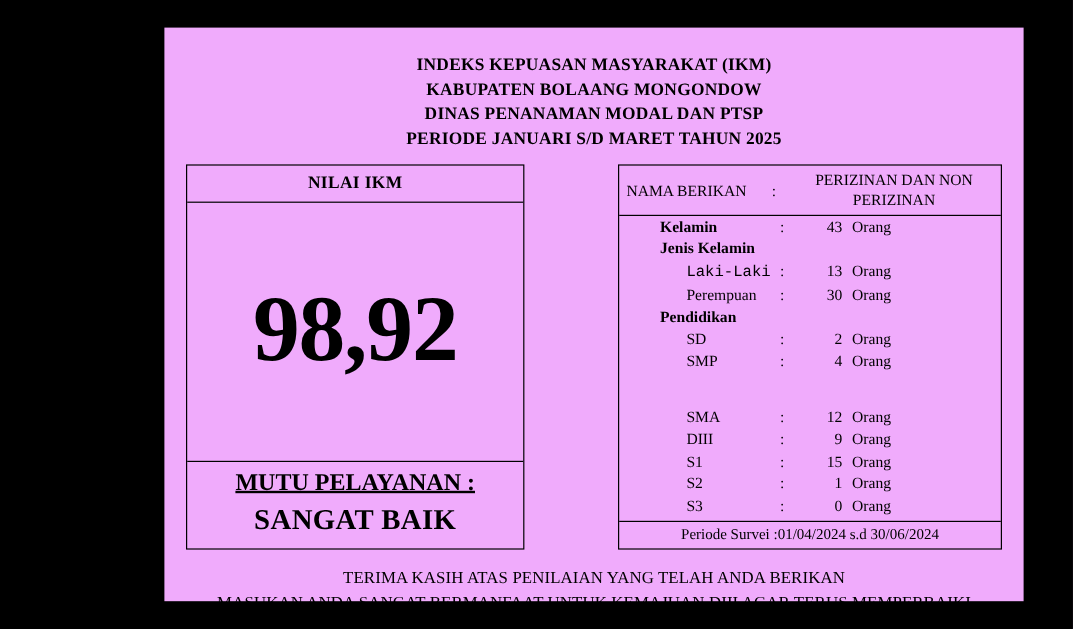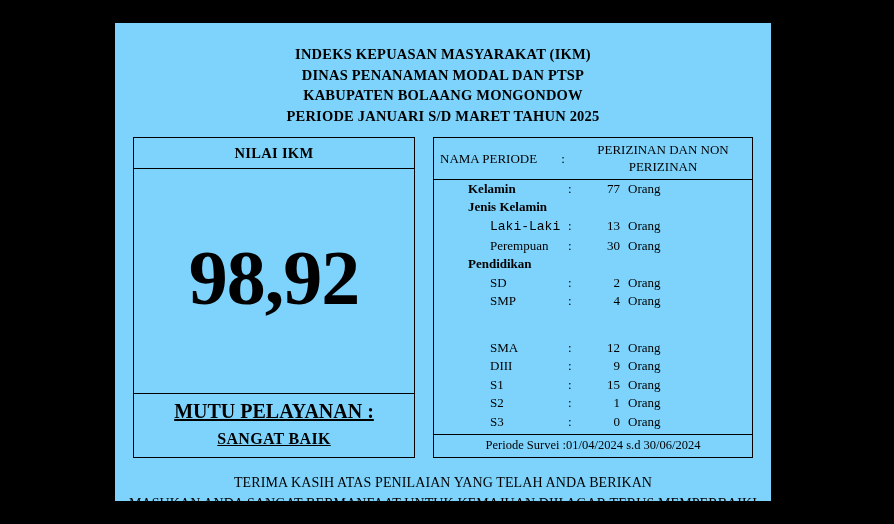--- a/index.html
+++ b/index.html
@@ -8,25 +8,25 @@
     background: #000000;
   }
   body {
     width: 894px;
     height: 524px;
     overflow: hidden;
     font-family: "Liberation Serif", serif;
   }
   .page {
     position: absolute;
-    left: 115px;
+    left: 137px;
     top: 23px;
-    width: 656px;
+    width: 716px;
     height: 478px;
-    background: #7dd3fc;
+    background: #f0abfc;
   }
   .header {
     text-align: center;
     padding-top: 21px;
     line-height: 1.42;
   }
   .header div {
     font-weight: bold;
     font-size: 14.5px;
     letter-spacing: 0.2px;
@@ -72,24 +72,23 @@
   }
   .mutu-label {
     font-weight: bold;
     font-size: 20px;
     text-decoration: underline;
     display: block;
     margin-bottom: 7px;
   }
   .mutu-value {
     font-weight: bold;
-    font-size: 16px;
+    font-size: 24px;
     display: block;
     letter-spacing: 0.3px;
-    text-decoration: underline;
   }
   
   .right-panel {
     width: 320px;
     border: 1px solid #000;
     box-sizing: border-box;
     display: flex;
     flex-direction: column;
     font-size: 13px;
   }
@@ -162,51 +161,51 @@
     letter-spacing: 0.1px;
   }
 </style>
 </head>
 <body>
 
 <div class="page">
 
   <div class="header">
     <div>INDEKS KEPUASAN MASYARAKAT (IKM)</div>
+    <div>KABUPATEN BOLAANG MONGONDOW</div>
     <div>DINAS PENANAMAN MODAL DAN PTSP</div>
-    <div>KABUPATEN BOLAANG MONGONDOW</div>
     <div>PERIODE JANUARI S/D  MARET TAHUN 2025</div>
   </div>
 
   <div class="body-cols">
 
     <div class="left-panel">
       <div class="nilai-title">NILAI IKM</div>
       <div class="nilai-value">98,92</div>
       <div class="mutu-box">
         <span class="mutu-label">MUTU PELAYANAN :</span>
         <span class="mutu-value">SANGAT BAIK</span>
       </div>
     </div>
 
     <div class="right-panel">
 
       <div class="layanan-row">
-        <span class="layanan-label">NAMA PERIODE</span>
+        <span class="layanan-label">NAMA BERIKAN</span>
         <span class="layanan-colon">:</span>
         <span class="layanan-value">PERIZINAN DAN NON PERIZINAN</span>
       </div>
 
 
       <div class="rows">
 
         <div class="row">
           <span class="r-label bold" style="padding-left:28px;width:100px;">Kelamin</span>
           <span class="r-colon">:</span>
-          <span class="r-num">77</span>
+          <span class="r-num">43</span>
           <span class="r-unit">Orang</span>
         </div>
 
         <div class="group-head">Jenis Kelamin</div>
 
         <div class="row">
           <span class="r-label indent1" style="padding-left:50px;width:78px;font-family:Liberation Mono, monospace;">Laki-Laki</span>
           <span class="r-colon">:</span>
           <span class="r-num">13</span>
           <span class="r-unit">Orang</span>

